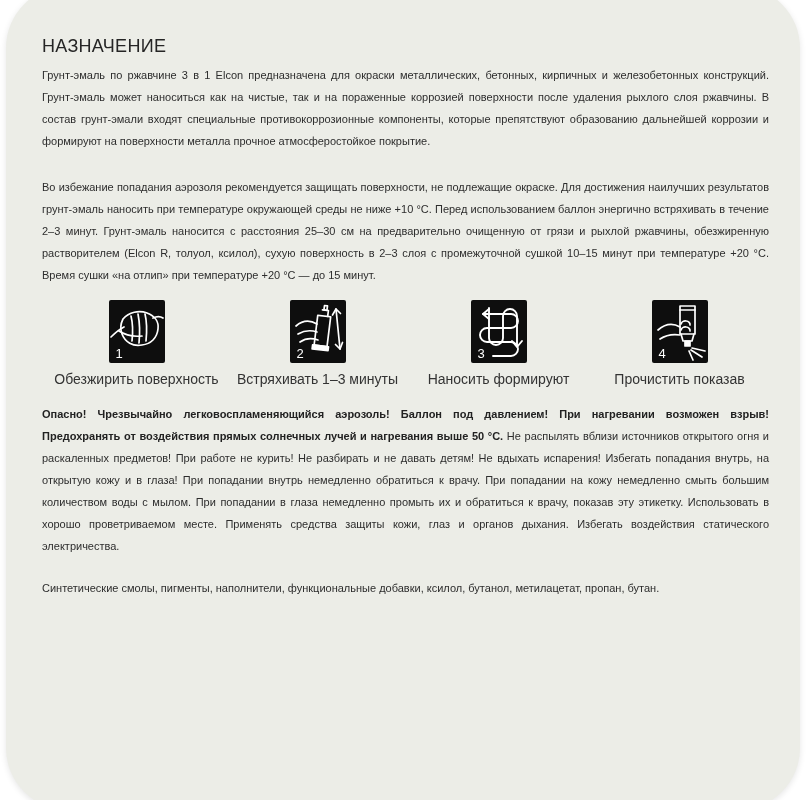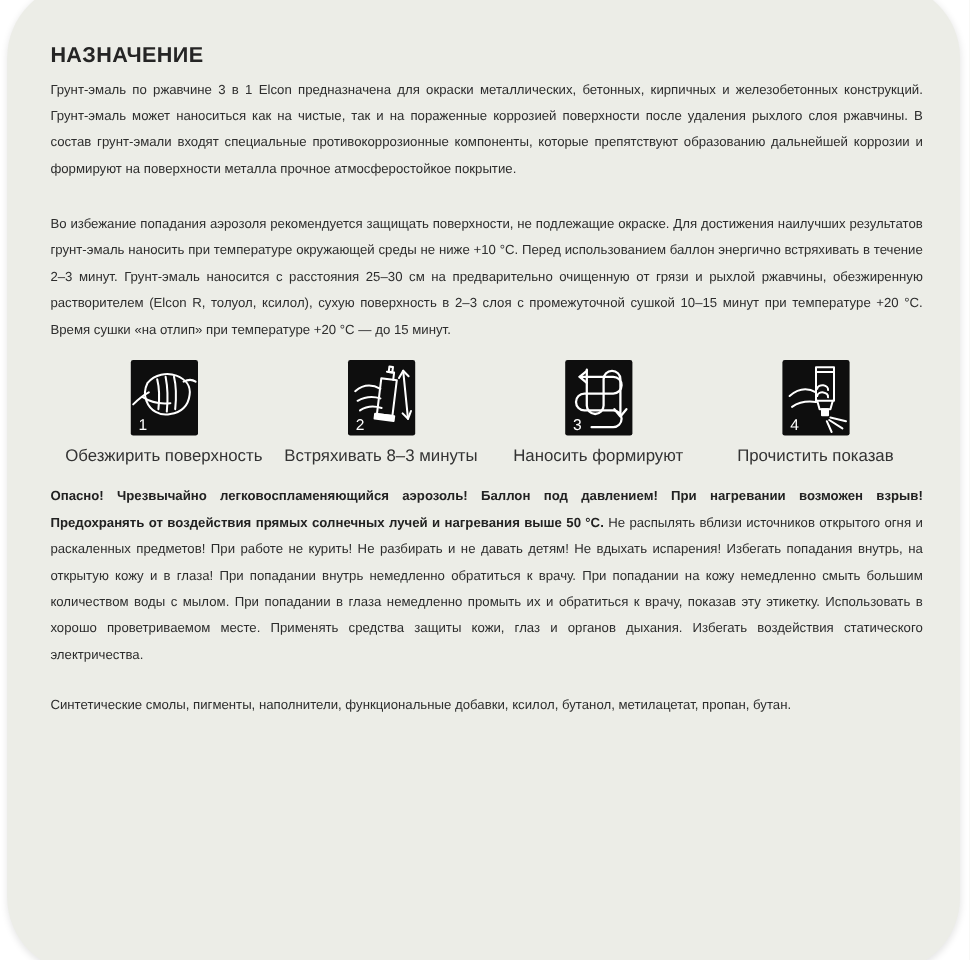--- a/index.html
+++ b/index.html
@@ -11,21 +11,21 @@
   }
   .card{
     position:absolute;left:6px;top:-14px;width:794px;height:824px;
     background:#ecede7;border-radius:62px;
     box-sizing:border-box;
     padding:50px 31px 0 36px;
     box-shadow:0 2px 6px rgba(0,0,0,0.10);
   }
   h2{
     margin:0 0 8px 0;
-    font-size:18px;line-height:20px;font-weight:700;
+    font-size:18px;line-height:20px;font-weight:400;
     letter-spacing:.3px;color:#252525;
   }
   p.body{
     margin:0;
     font-size:11px;line-height:22px;
     text-align:justify;color:#2d2d2d;
   }
   .sec{margin:0 0 24px 0;}
   .sec-tight{margin:0 0 10px 0;}
   strong{font-weight:700;color:#222;}
@@ -94,21 +94,21 @@
           </g>
           <path d="M6 26 C13 20 20 20 27 24"></path>
           <path d="M8 34 C15 30 21 30 27 32"></path>
           <path d="M10 42 C16 38 22 38 28 40"></path>
           <path d="M46 9 L50 49"></path>
           <path d="M46 9 l-3.5 6 M46 9 l4.5 4.5"></path>
           <path d="M50 49 l-4.5 -4.5 M50 49 l2.5 -6.5"></path>
         </svg>
         <span class="picto-num">2</span>
       </div>
-      <figcaption class="picto-caption">Встряхивать 8–3 минуты</figcaption>
+      <figcaption class="picto-caption">Встряхивать 1–3 минуты</figcaption>
     </figure>
 
     <figure class="picto">
       <div class="picto-box">
         <svg width="56" height="63" viewBox="0 0 56 63" fill="none" stroke="#ffffff" stroke-width="1.9" stroke-linecap="round" stroke-linejoin="round">
           <path d="M12 14 H40 a7 7 0 0 1 0 14 H16 a7 7 0 0 0 0 14 H40 a7 7 0 0 1 0 14 H22"></path>
           <path d="M18 9 L12 14 L18 19"></path>
           <path d="M18 8 V38 a7 7 0 0 0 14 0 V16 a7 7 0 0 1 14 0 V46"></path>
           <path d="M41 41 L46 47 L51 41"></path>
         </svg>

